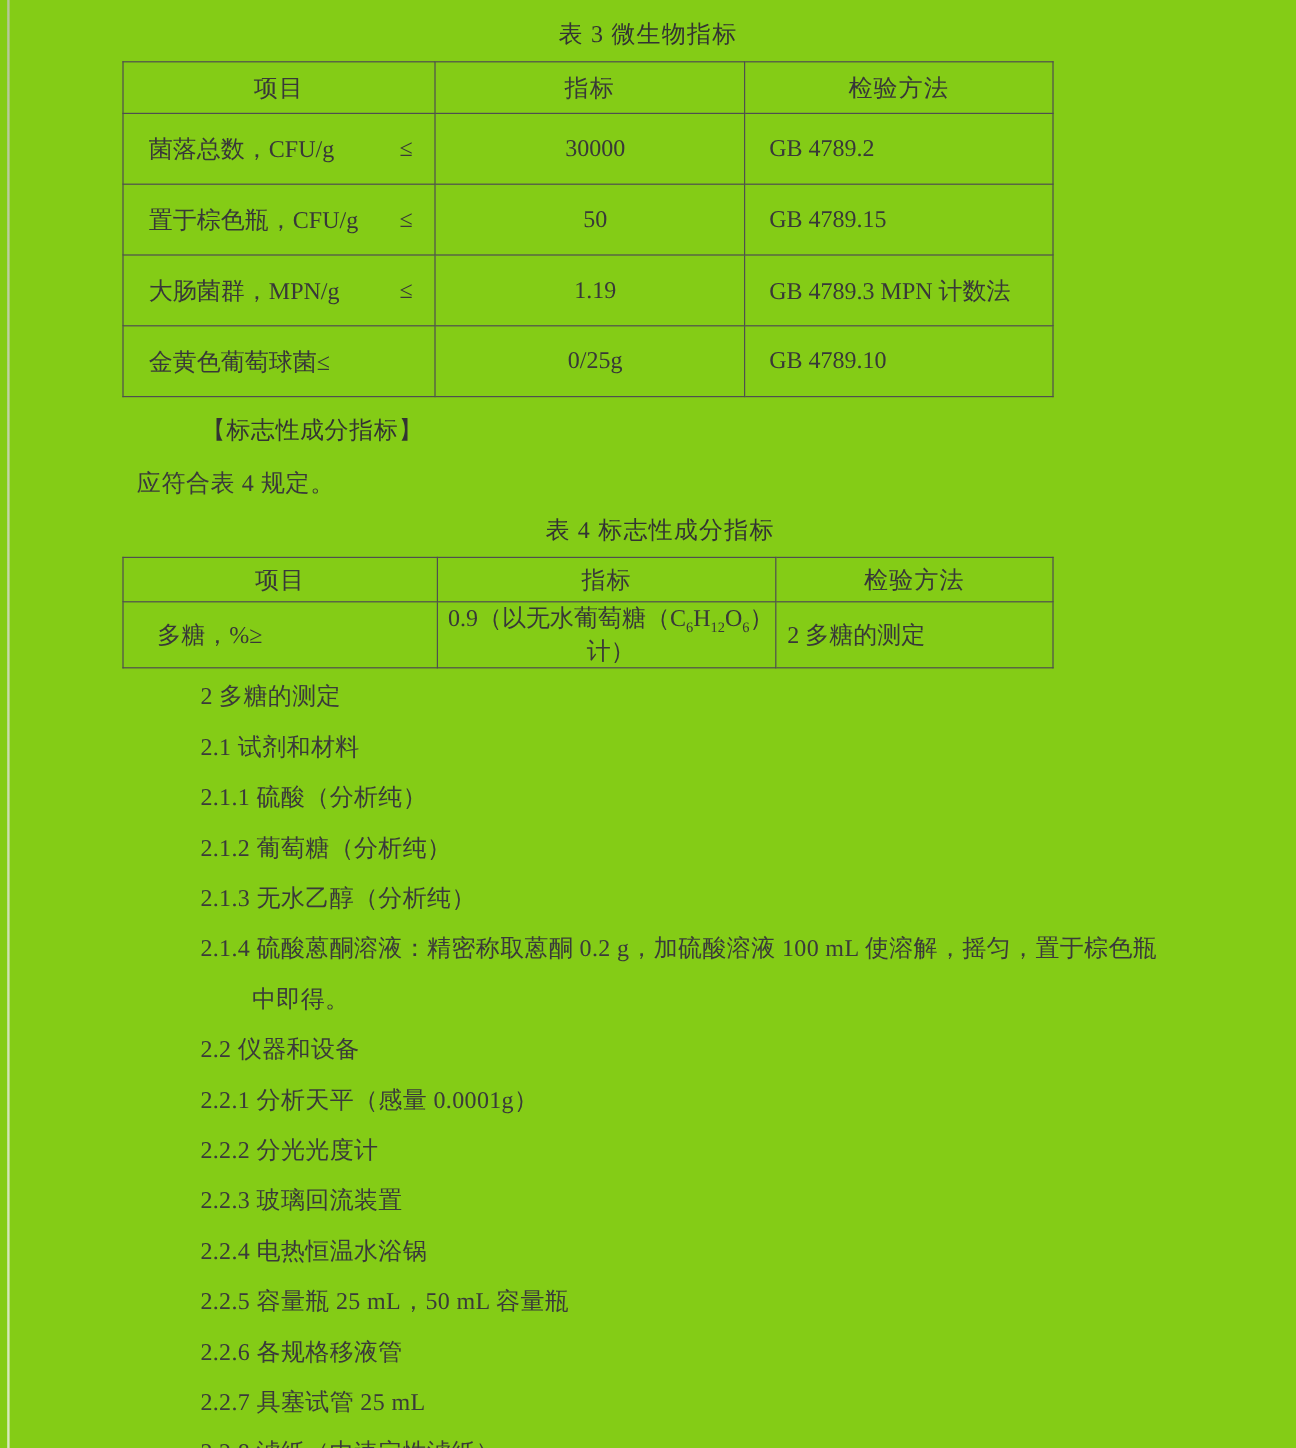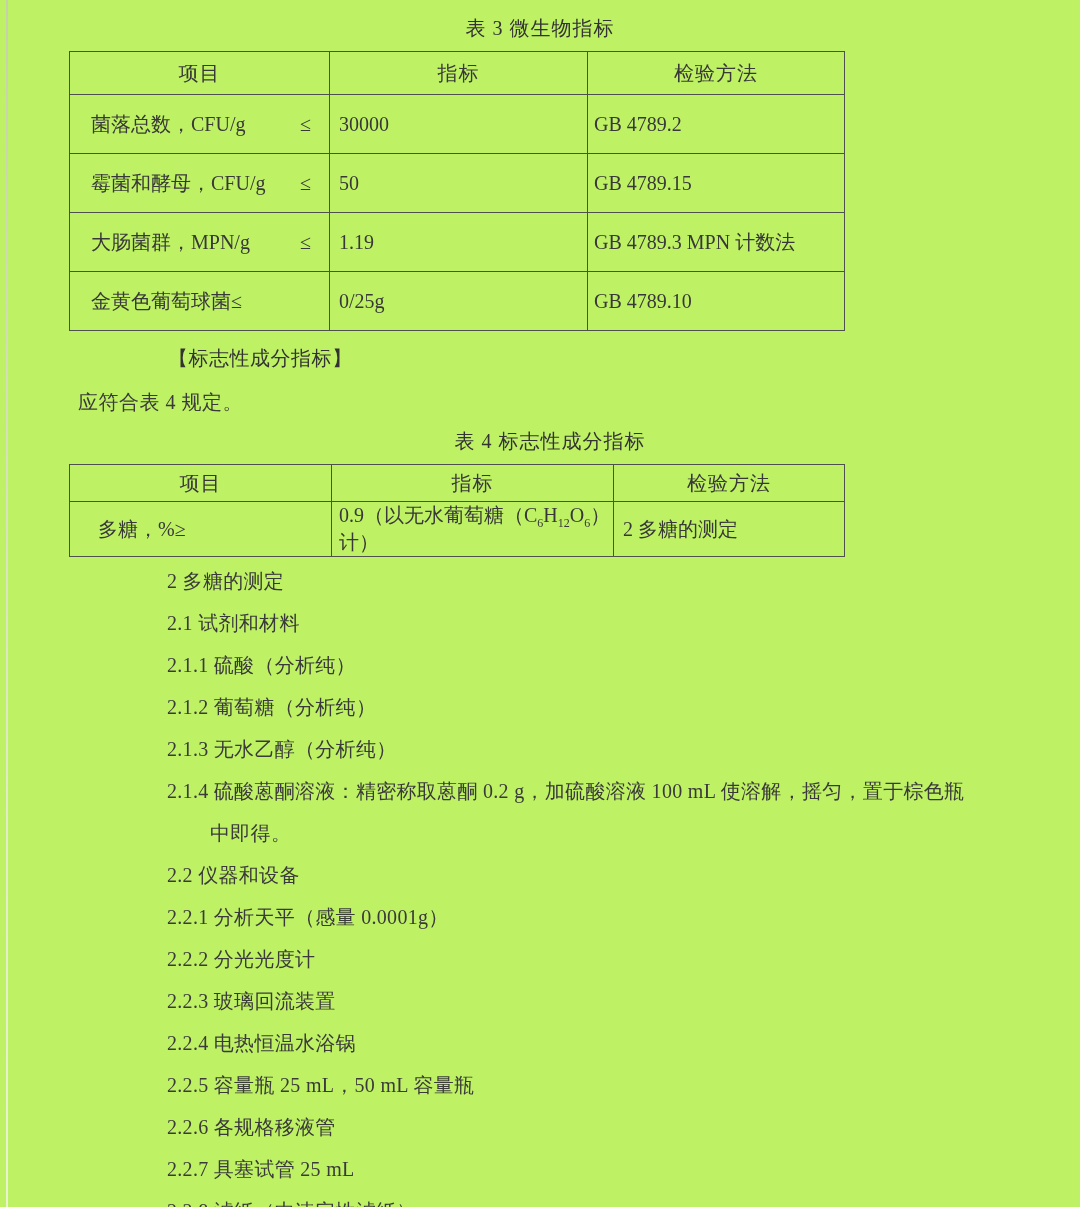--- a/index.html
+++ b/index.html
@@ -2,21 +2,21 @@
 <html><head>
 <meta charset="utf-8">
 <style>
   * { margin: 0; padding: 0; box-sizing: border-box; }
   html, body { background: #ffffff; }
   .doc {
     position: relative;
     width: 1080px;
     height: 1207px;
     margin: 0 auto;
-    background: #bef264;
+    background: #84cc16;
     font-family: "Liberation Serif", "DejaVu Serif", serif;
     color: #3a3a3a;
     overflow: hidden;
   }
   
   .scan-edge {
     position: absolute;
     left: 6px; top: 0;
     width: 2px; height: 1207px;
     background: linear-gradient(to bottom, #c6c6c4 0%, #dddddb 40%, #ececea 70%, #f5f5f3 100%);
@@ -27,55 +27,55 @@
     font-size: 20px;
     letter-spacing: 1px;
     color: #333333;
   }
   .title3 { padding-top: 15px; }
   .title4 { margin-top: 12px; padding-left: 20px; }
 
   table {
     border-collapse: collapse;
     table-layout: fixed;
-    margin-left: 69px;
+    margin-left: 102px;
     width: 775px;
   }
   .t3 { margin-top: 9px; }
   .t4 { margin-top: 9px; }
   th, td {
     border: 1px solid #4f4f4f;
     font-weight: normal;
     font-size: 20px;
     color: #383838;
     vertical-align: middle;
   }
   th { text-align: center; letter-spacing: 1px; }
   .t3 th { height: 43px; }
   .t3 td { height: 59px; }
   .t4 th { height: 37px; }
   .t4 td { height: 38px; }
 
   td.cell-item { padding: 0 18px 0 21px; }
   .item-flex { display: flex; justify-content: space-between; align-items: center; }
-  td.cell-val { padding-left: 9px; }
-  td.cell-method { padding-left: 6px; }
+  td.cell-val { padding-left: 9px; text-align: center; }
+  td.cell-method { padding-left: 20px; }
   .t4 td.cell-item { padding-left: 28px; }
   .t4 td.cell-val { padding-left: 7px; }
   .t4 td.cell-method { padding-left: 9px; }
   sub.fsub { font-size: 12px; line-height: 0; }
 
   .bracket-heading {
     margin: 14px 12px 0 168px;
     font-size: 20px;
     color: #333333;
     letter-spacing: 0.5px;
   }
   .note-line {
-    margin: 17px 0 0 78px;
+    margin: 17px 0 0 114px;
     font-size: 20px;
     letter-spacing: 0.5px;
   }
   .proc-list {
     margin: 13px 0 0 167px;
     width: 790px;
   }
   .proc-list p {
     font-size: 20px;
     line-height: 23px;
@@ -111,21 +111,21 @@
               <span>菌落总数，CFU/g</span>
               <span>≤</span>
             </span>
       </td>
       <td class="cell-val">30000</td>
       <td class="cell-method">GB 4789.2</td>
     </tr>
     <tr>
       <td class="cell-item">
         <span class="item-flex">
-              <span>霉菌和酵母，CFU/g</span>
+              <span>置于棕色瓶，CFU/g</span>
               <span>≤</span>
             </span>
       </td>
       <td class="cell-val">50</td>
       <td class="cell-method">GB 4789.15</td>
     </tr>
     <tr>
       <td class="cell-item">
         <span class="item-flex">
               <span>大肠菌群，MPN/g</span>

